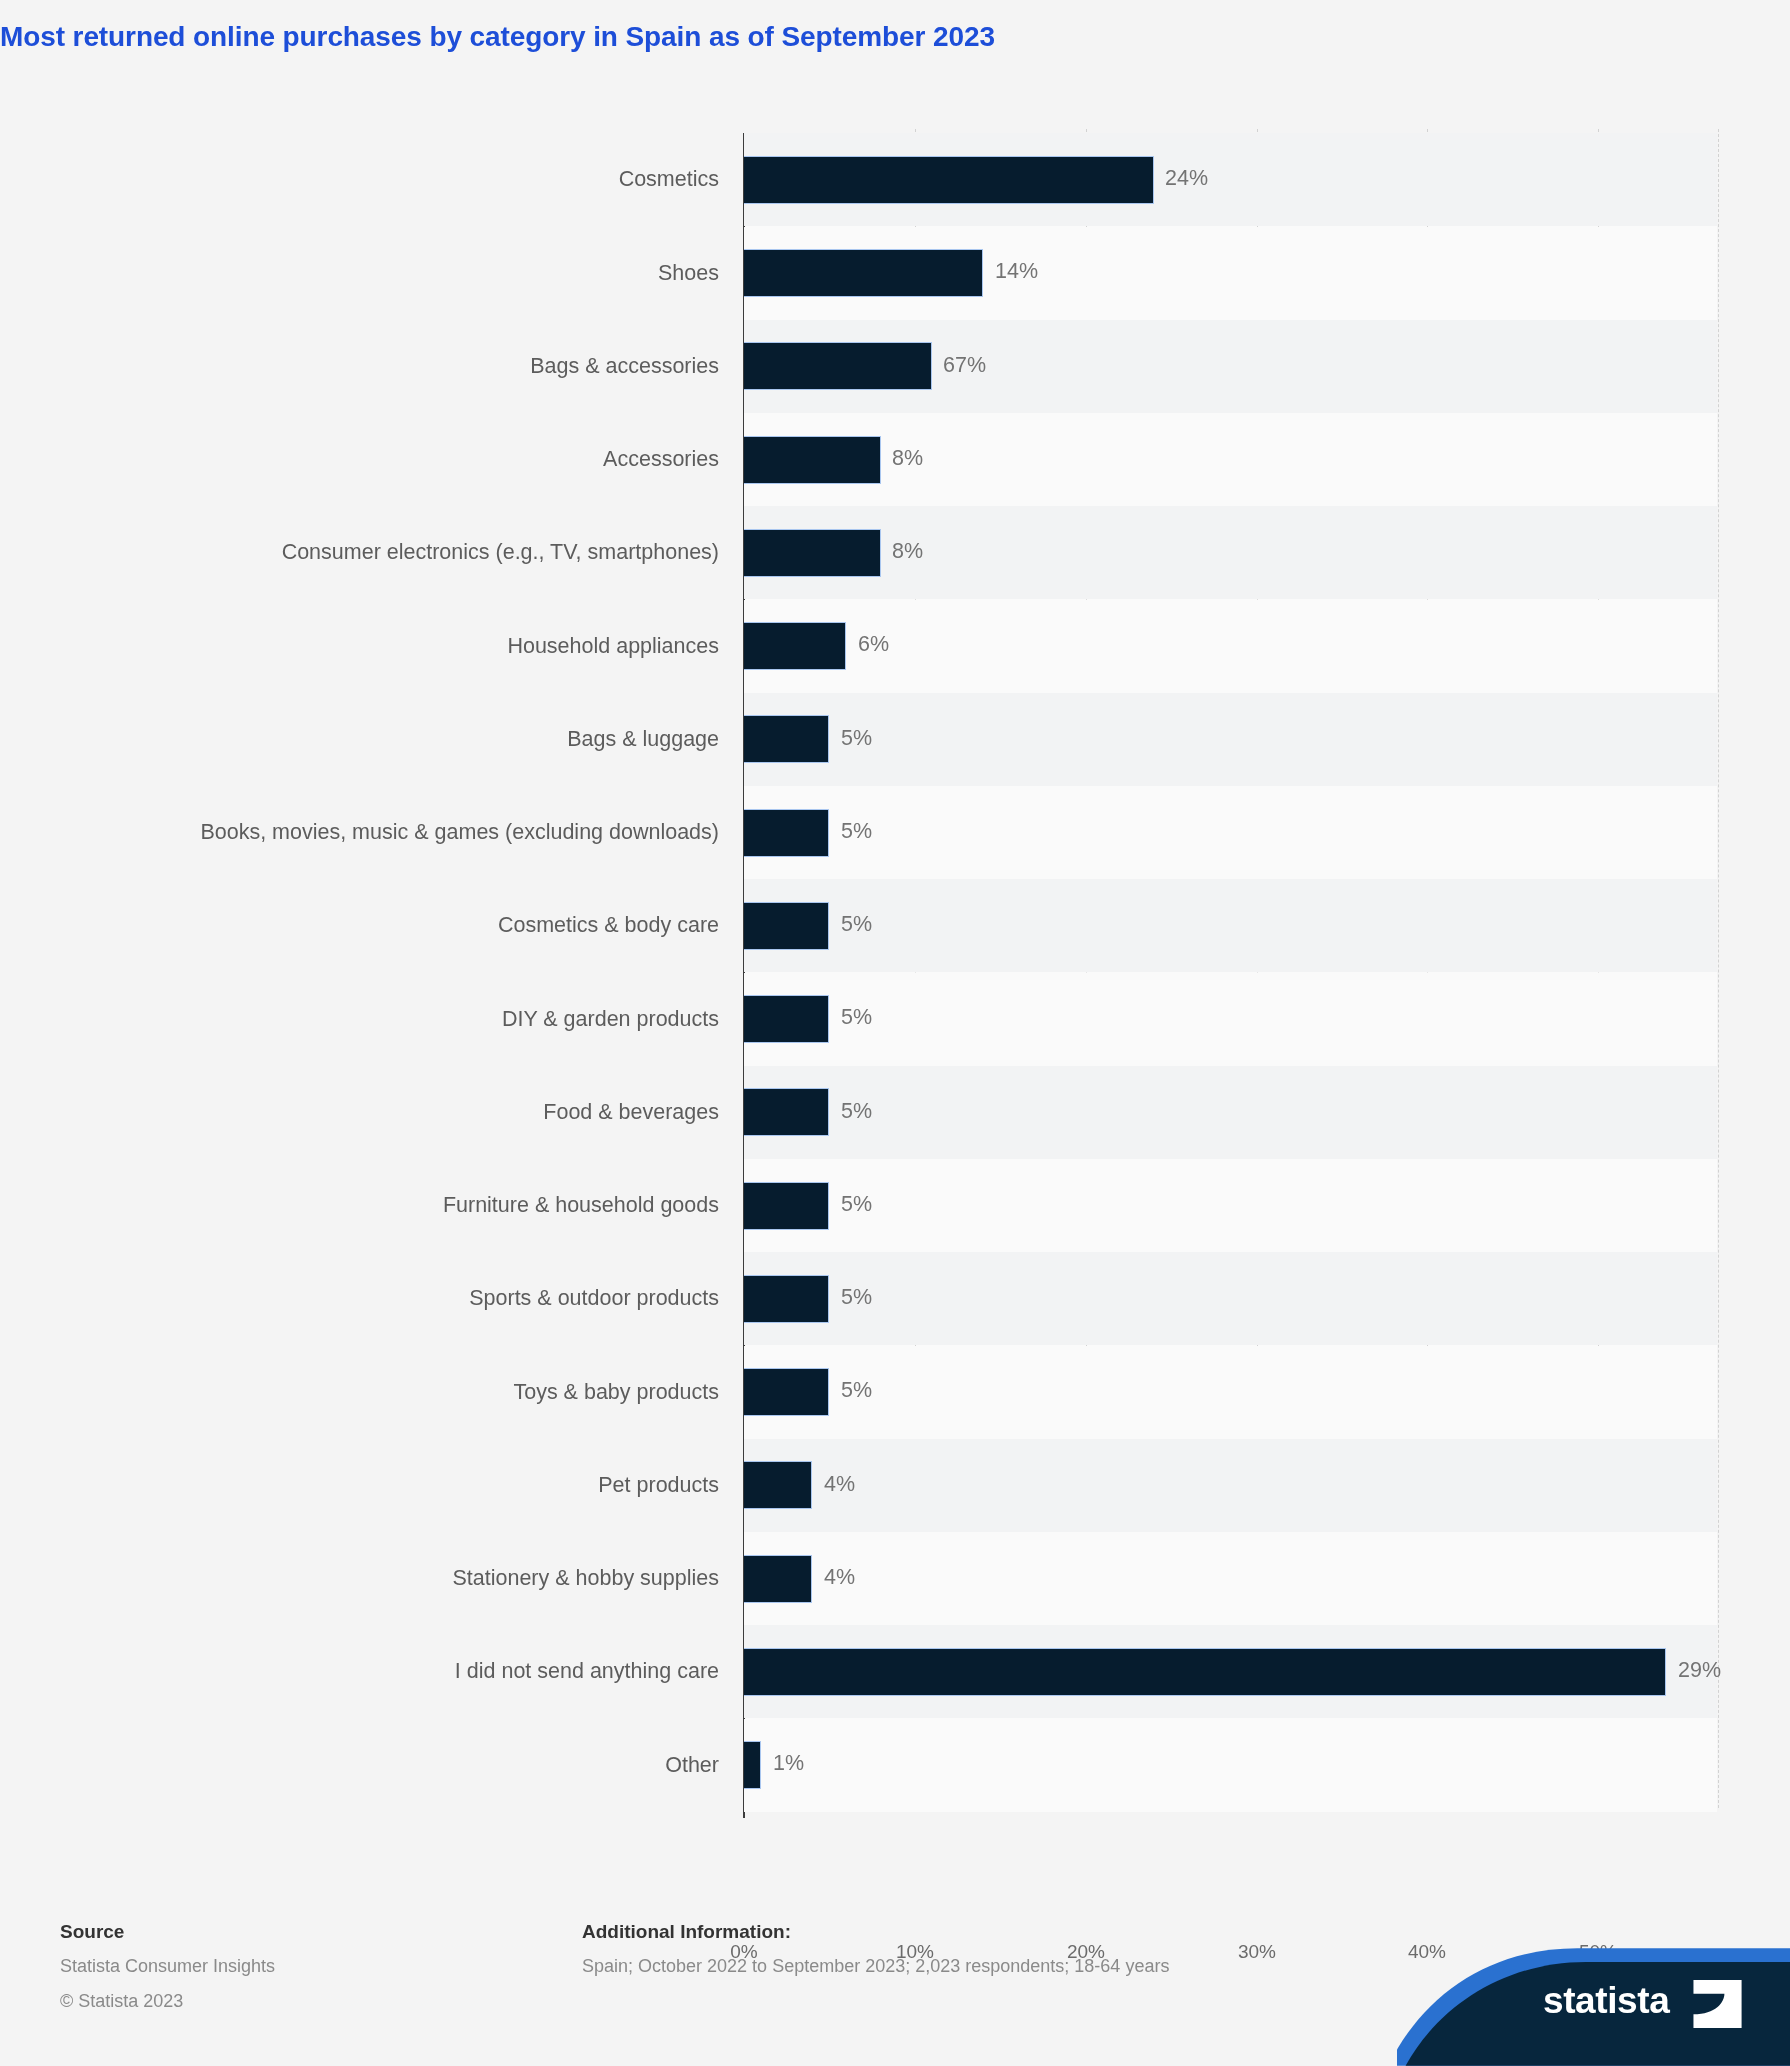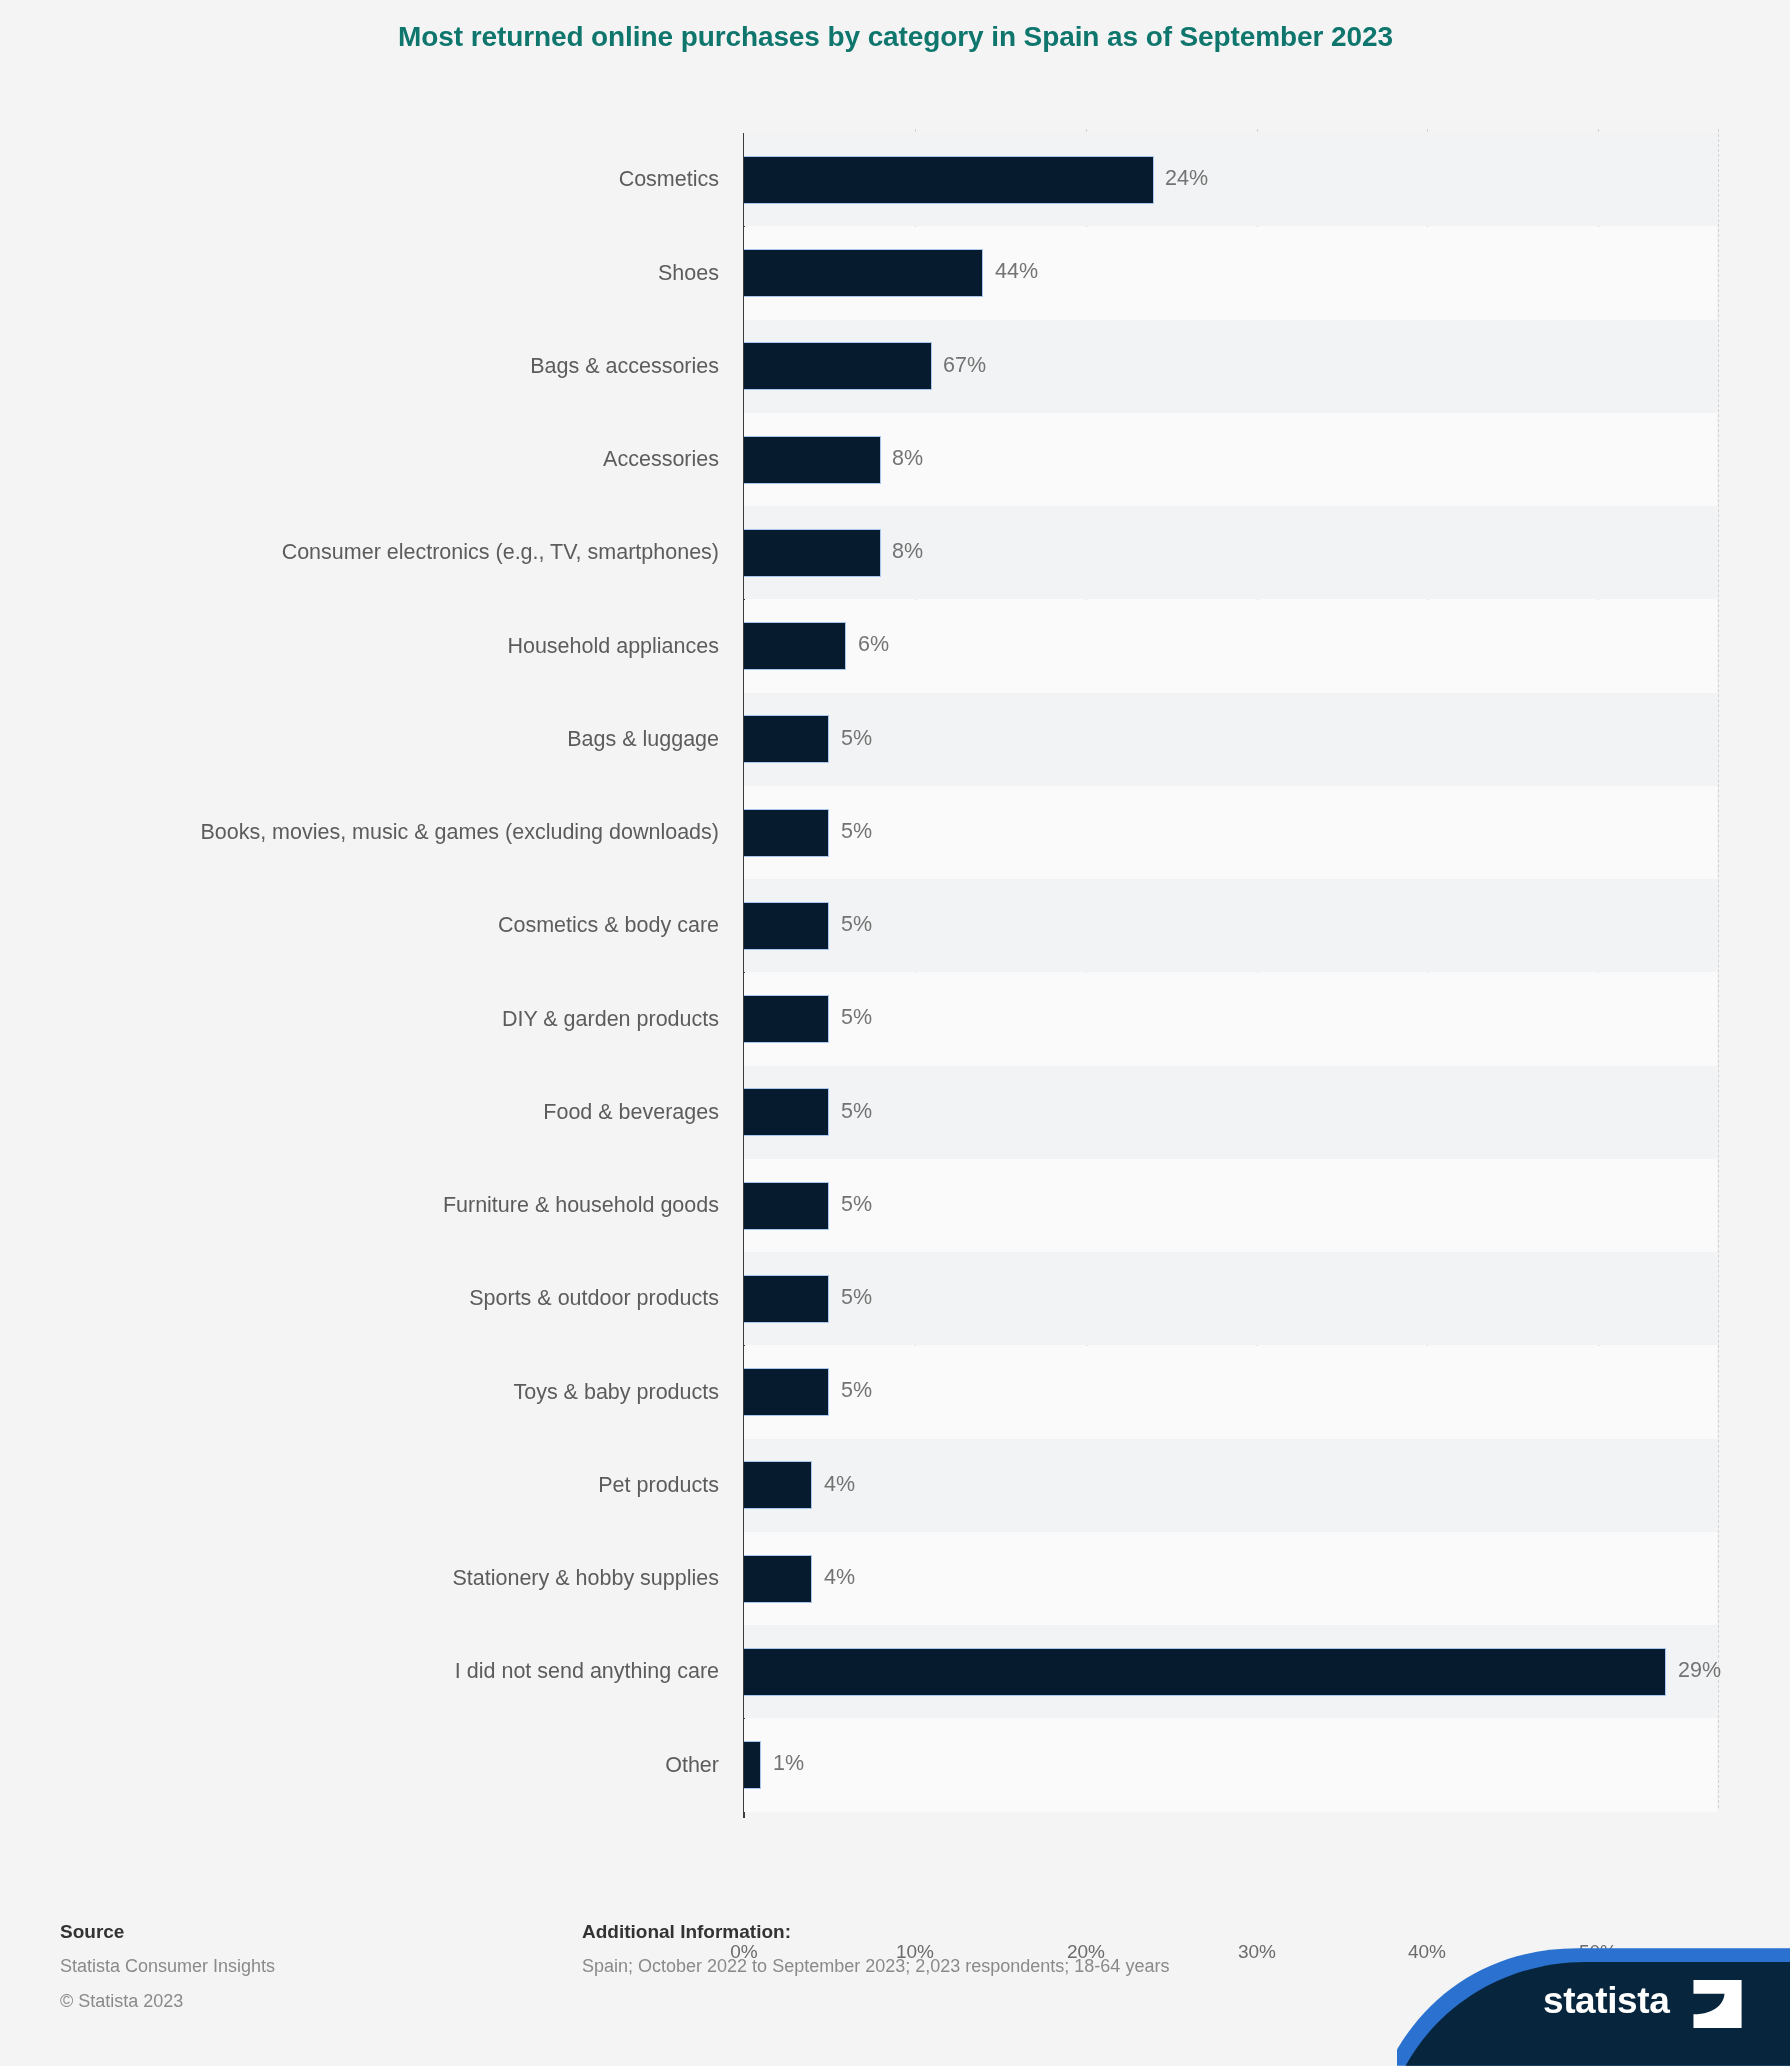--- a/index.html
+++ b/index.html
@@ -15,24 +15,23 @@
     width: 1791px;
     height: 2066px;
     background: #f4f4f4;
   }
 
   
   #title {
     position: absolute;
     left: 0; top: 20.6px;
     width: 1791px;
-    text-align: center;
     font-size: 28px;
     font-weight: bold;
-    color: #0f766e;
+    color: #1d4ed8;
     letter-spacing: -0.1px;
   }
 
   
   #chart-zone {
     position: absolute;
     left: 0; top: 129px;
     width: 1791px;
     height: 1676px;
   }
@@ -195,21 +194,21 @@
       </div>
     <div id="rows">
         <div class="row" style="top: 0px;">
           <div class="cat-label" style="top: 23.4px; height: 55px; display: flex; align-items: center; justify-content: flex-end;">Cosmetics</div>
           <div class="bar" style="left: 744px; top: 27px; width: 410px; height: 48px; position: absolute;"></div>
           <div class="bar-value" style="left: 1165px; top: 37px;">24%</div>
         </div>
         <div class="row" style="top: 0px;">
           <div class="cat-label" style="top: 117px; height: 55px; display: flex; align-items: center; justify-content: flex-end;">Shoes</div>
           <div class="bar" style="left: 744px; top: 120px; width: 239px; height: 48px; position: absolute;"></div>
-          <div class="bar-value" style="left: 995px; top: 130px;">44%</div>
+          <div class="bar-value" style="left: 995px; top: 130px;">14%</div>
         </div>
         <div class="row" style="top: 0px;">
           <div class="cat-label" style="top: 210px; height: 55px; display: flex; align-items: center; justify-content: flex-end;">Bags &amp; accessories</div>
           <div class="bar" style="left: 744px; top: 213px; width: 188px; height: 48px; position: absolute;"></div>
           <div class="bar-value" style="left: 943px; top: 224px;">67%</div>
         </div>
         <div class="row" style="top: 0px;">
           <div class="cat-label" style="top: 303px; height: 55px; display: flex; align-items: center; justify-content: flex-end;">Accessories</div>
           <div class="bar" style="left: 744px; top: 307px; width: 137px; height: 48px; position: absolute;"></div>
           <div class="bar-value" style="left: 892px; top: 317px;">8%</div>

